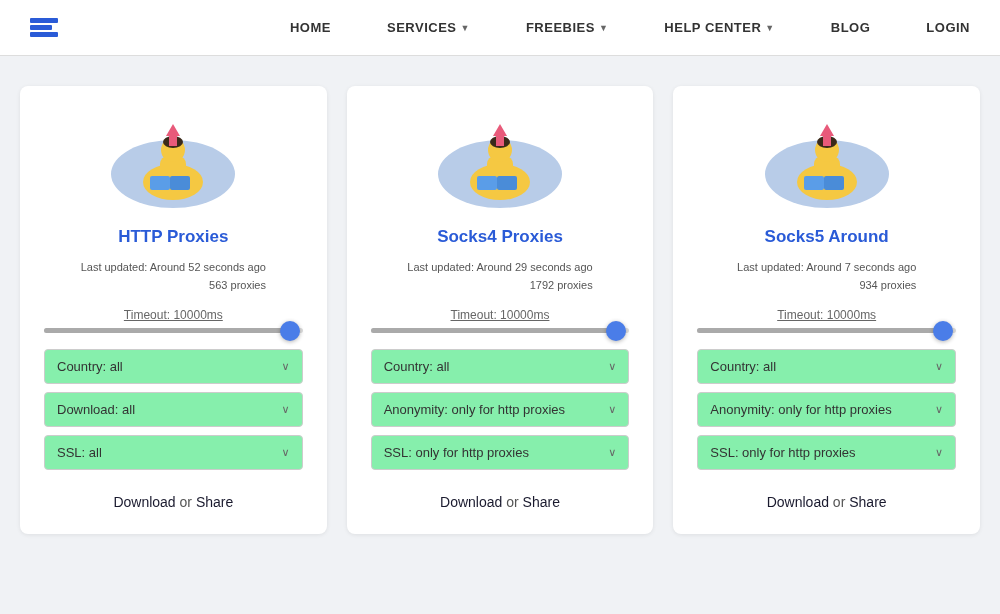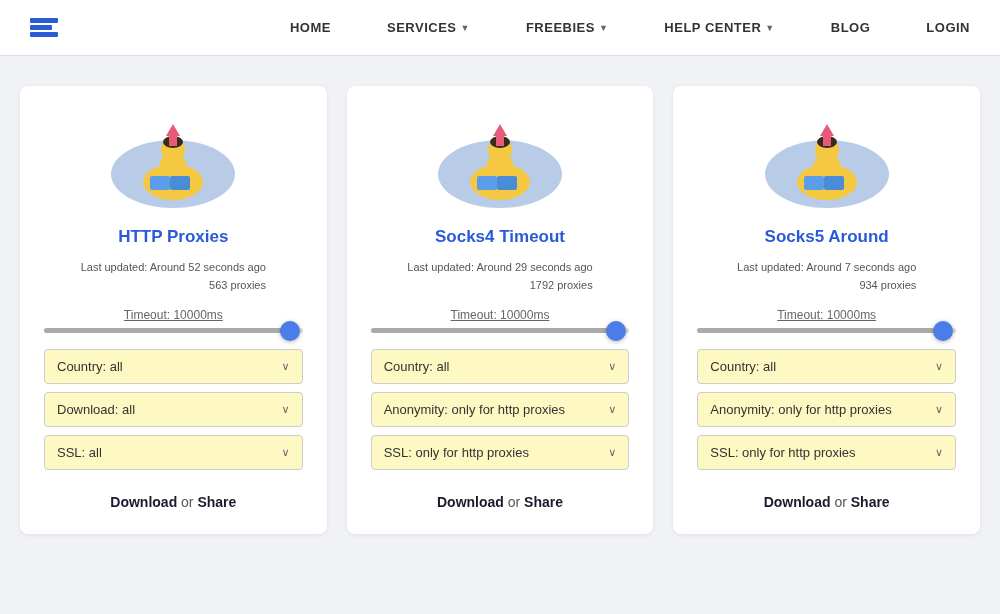--- a/index.html
+++ b/index.html
@@ -152,32 +152,32 @@
       border: 1px solid #ccc;
       border-radius: 4px;
       padding: 9px 12px;
       font-size: 13px;
       color: #333;
       display: flex;
       justify-content: space-between;
       align-items: center;
       cursor: pointer;
       margin-bottom: 8px;
-      background: #fef9c3;
+      background: #86efac;
     }
     .dropdown-chevron { color: #666; font-size: 11px; }
 
     .card-footer {
       margin-top: 16px;
       font-size: 14px;
       color: #333;
       text-align: center;
     }
     .card-footer a {
-      font-weight: 700;
+      font-weight: 400;
       color: #1a1a2e;
       text-decoration: none;
     }
     .card-footer .or-text { color: #555; }
   </style>
 </head>
 <body>
 
 <header class="header">
   <div class="logo">
@@ -255,21 +255,21 @@
     <circle cx="65" cy="36" r="12" fill="#f5c842"></circle>
 
     <ellipse cx="65" cy="28" rx="10" ry="6" fill="#3a2a1a"></ellipse>
 
     <rect x="42" y="62" width="20" height="14" rx="2" fill="#5a9de8"></rect>
     <rect x="62" y="62" width="20" height="14" rx="2" fill="#4a8cd8"></rect>
 
     <polygon points="65,10 72,22 58,22" fill="#e85a7a"></polygon>
     <rect x="61" y="22" width="8" height="10" fill="#e85a7a"></rect>
   </svg></div>
-        <div class="card-title">Socks4 Timeout</div>
+        <div class="card-title">Socks4 Proxies</div>
         <div class="card-meta" style="white-space: pre-line;">Last updated: Around 29 seconds ago
 1792 proxies</div>
         <div class="timeout-label">Timeout: 10000ms</div>
         <div class="slider-container">
           <div class="slider-track">
             <div class="slider-fill" style="width: 95%;"></div>
             <div class="slider-thumb" style="left: calc(95% - 10px);"></div>
           </div>
         </div>
         <div class="dropdown">

